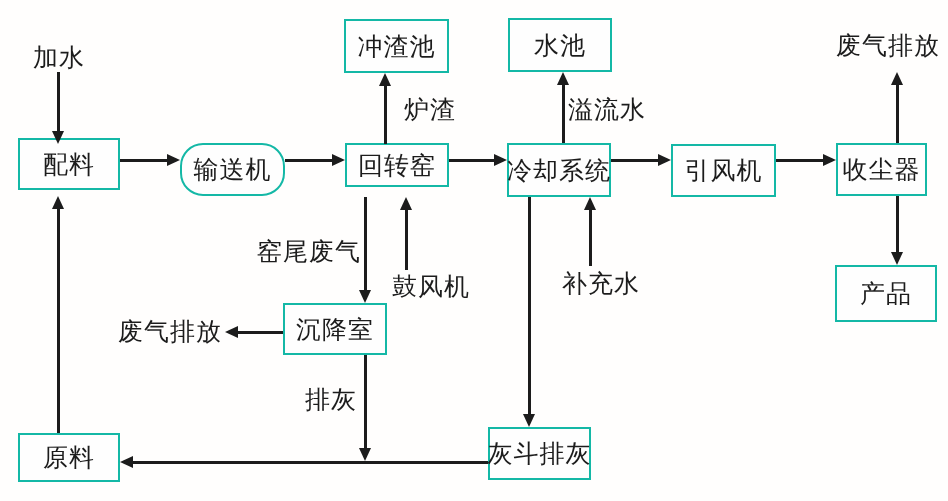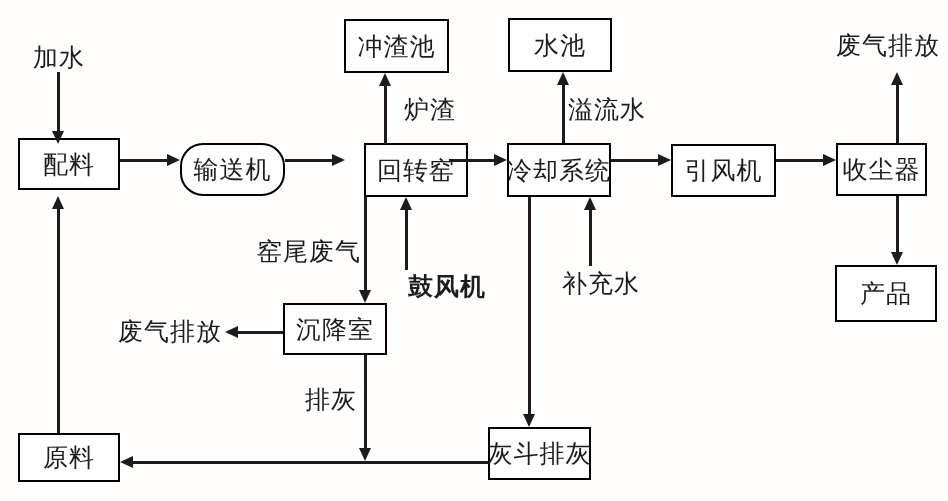--- a/index.html
+++ b/index.html
@@ -12,21 +12,21 @@
     width: 948px;
     height: 501px;
     background: #fffefd;
     overflow: hidden;
     font-family: "Liberation Serif", "DejaVu Serif", serif;
     color: #1c1c1c;
   }
   .box {
     position: absolute;
     box-sizing: border-box;
-    border: 2px solid #000000;
+    border: 2px solid #14b8a6;
     background: #fefefe;
     display: flex;
     align-items: center;
     justify-content: center;
     font-size: 25px;
     letter-spacing: 1px;
     white-space: nowrap;
   }
   .flabel {
     position: absolute;
@@ -49,37 +49,37 @@
   .ah.left  { border-top: 6px solid transparent; border-bottom: 6px solid transparent; border-right: 13px solid #1c1c1c; }
   .ah.right { border-top: 6px solid transparent; border-bottom: 6px solid transparent; border-left: 13px solid #1c1c1c; }
 </style>
 </head>
 <body>
 
 <div class="stage">
 
   <div class="box" style="left:18px;  top:138px; width:102px; height:52px;">配料</div>
   <div class="box" style="left:180px; top:143px; width:105px; height:53px;border-radius:23px;">输送机</div>
-  <div class="box" style="left:364px; top:143px; width:104px; height:54px;">回转窑</div>
+  <div class="box" style="left:345px; top:143px; width:104px; height:44px;">回转窑</div>
   <div class="box" style="left:507px; top:143px; width:104px; height:54px;">冷却系统</div>
   <div class="box" style="left:671px; top:144px; width:105px; height:53px;">引风机</div>
   <div class="box" style="left:836px; top:143px; width:91px; height:53px;">收尘器</div>
   <div class="box" style="left:344px; top:19px;  width:105px; height:54px;">冲渣池</div>
   <div class="box" style="left:508px; top:18px;  width:104px; height:54px;">水池</div>
   <div class="box" style="left:283px; top:303px; width:104px; height:52px;">沉降室</div>
   <div class="box" style="left:18px;  top:433px; width:102px; height:49px;">原料</div>
   <div class="box" style="left:488px; top:427px; width:103px; height:53px;">灰斗排灰</div>
   <div class="box" style="left:835px; top:265px; width:102px; height:57px;">产品</div>
 
   <div class="flabel" style="left:33px;  top:44px;">加水</div>
   <div class="flabel" style="left:404px; top:96px;">炉渣</div>
   <div class="flabel" style="left:568px; top:96px;">溢流水</div>
   <div class="flabel" style="left:836px; top:32px;">废气排放</div>
   <div class="flabel" style="left:257px; top:238px;">窑尾废气</div>
-  <div class="flabel" style="left:408px; top:273px;font-weight:bold;">鼓风机</div>
+  <div class="flabel" style="left:392px; top:273px;">鼓风机</div>
   <div class="flabel" style="left:562px; top:270px;">补充水</div>
   <div class="flabel" style="left:118px; top:318px;">废气排放</div>
   <div class="flabel" style="left:305px; top:386px;">排灰</div>
 
   <div class="ln" style="left:120px; top:159px; width:48px; height:3px;"></div>
   <div class="ah right" style="left:167px; top:154px;"></div>
 
   <div class="ln" style="left:285px; top:159px; width:47px; height:3px;"></div>
   <div class="ah right" style="left:332px; top:154px;"></div>
 

